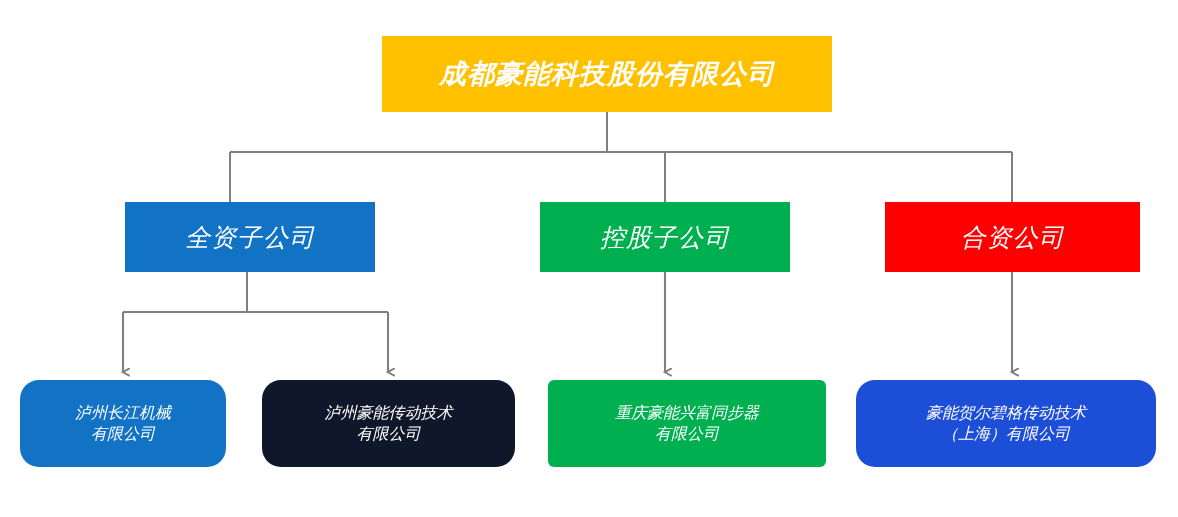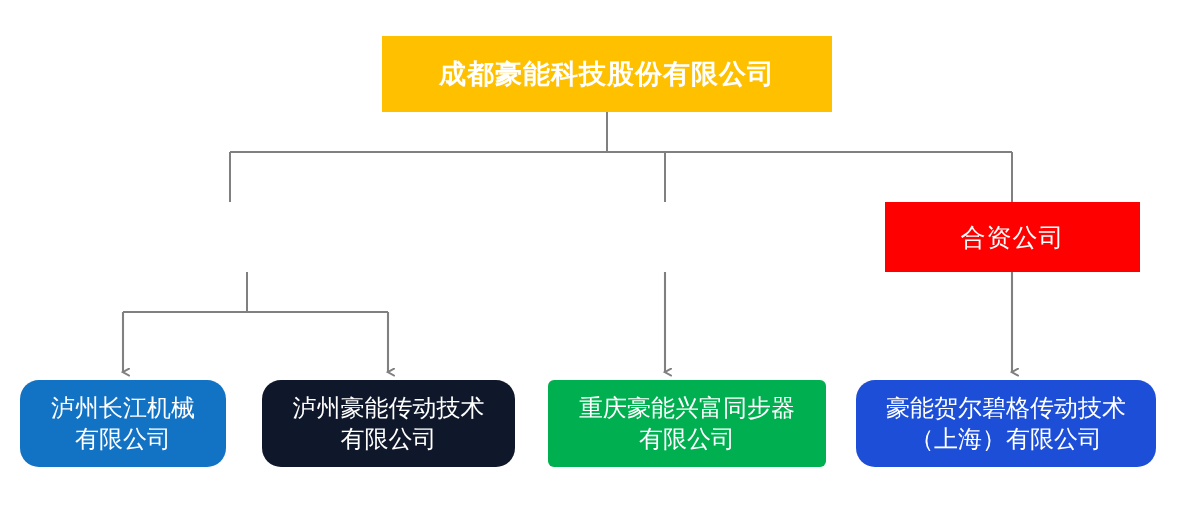--- a/index.html
+++ b/index.html
@@ -11,20 +11,21 @@
     height: 517px;
     background: #ffffff;
     font-family: "Liberation Sans", "DejaVu Sans", sans-serif;
     overflow: hidden;
   }
   #chart {
     position: relative;
     width: 1178px;
     height: 409px;
     background: #ffffff;
+    font-style: italic;
   }
   #connectors {
     position: absolute;
     left: 0;
     top: 0;
     width: 1178px;
     height: 517px;
     pointer-events: none;
   }
   .node {
@@ -79,21 +80,21 @@
     top: 202px;
     width: 255px;
     background: #ff0000;
   }
 
   
   .node-leaf {
     top: 380px;
     height: 87px;
     border-radius: 19px;
-    font-size: 24px;
+    font-size: 16px;
     line-height: 1.28;
     font-weight: normal;
   }
   .leaf-changjiang {
     left: 20px;
     width: 206px;
     background: #1272c4;
   }
   .leaf-haoneng-chuandong {
     left: 262px;
@@ -147,21 +148,27 @@
       <line x1="665" y1="272" x2="665" y2="372" marker-end="url(#arrowhead)"></line>
 
       <line x1="1012" y1="272" x2="1012" y2="372" marker-end="url(#arrowhead)"></line>
     </g>
   </svg>
 
   <div class="node node-root">
     <span class="node-label">成都豪能科技股份有限公司</span>
   </div>
 
+  <div class="node node-cat cat-wholly">
+    <span class="node-label">全资子公司</span>
+  </div>
 
+  <div class="node node-cat cat-holding">
+    <span class="node-label">控股子公司</span>
+  </div>
 
   <div class="node node-cat cat-jv">
     <span class="node-label">合资公司</span>
   </div>
 
   <div class="node node-leaf leaf-changjiang">
     <span class="node-label">泸州长江机械
 有限公司</span>
   </div>
 

